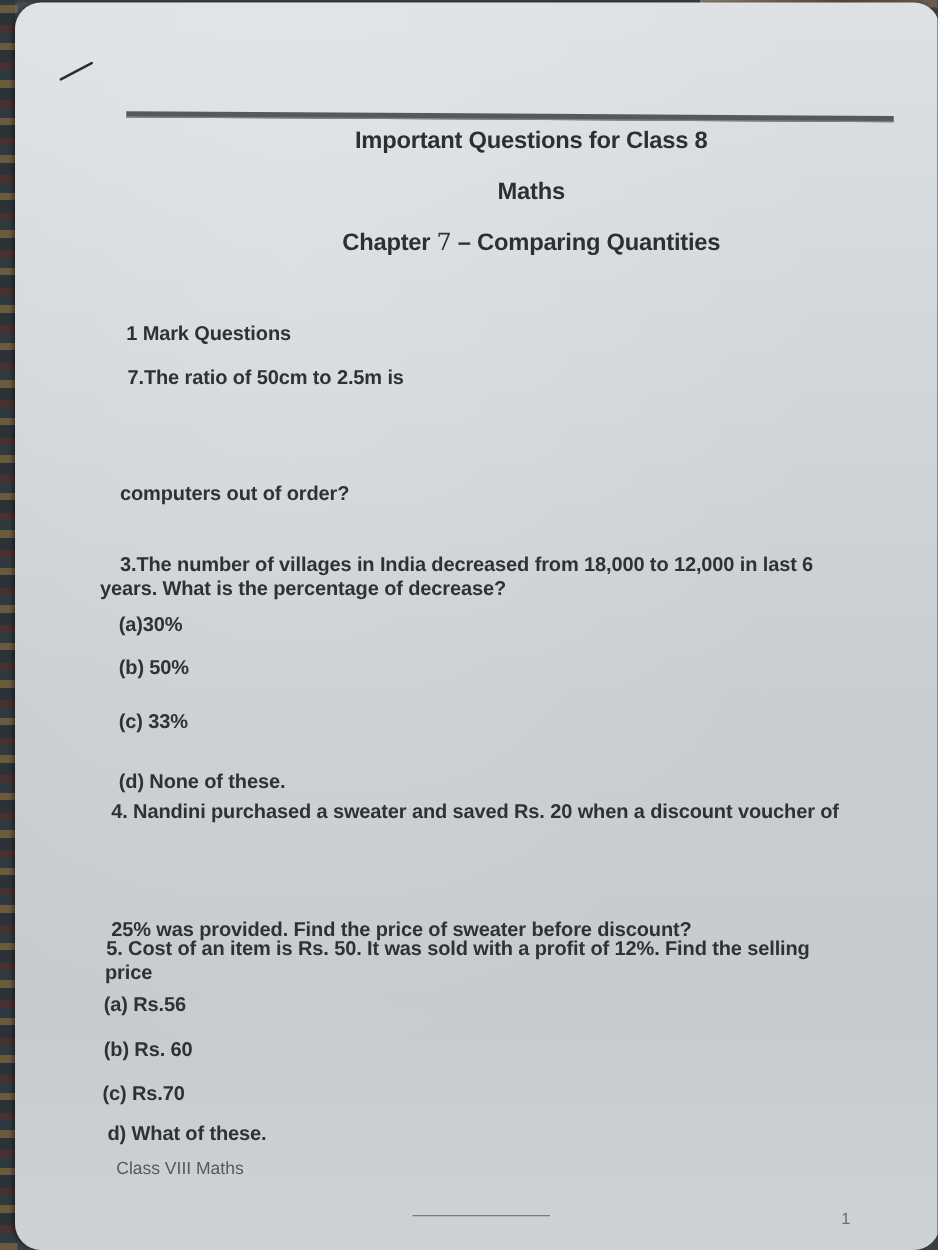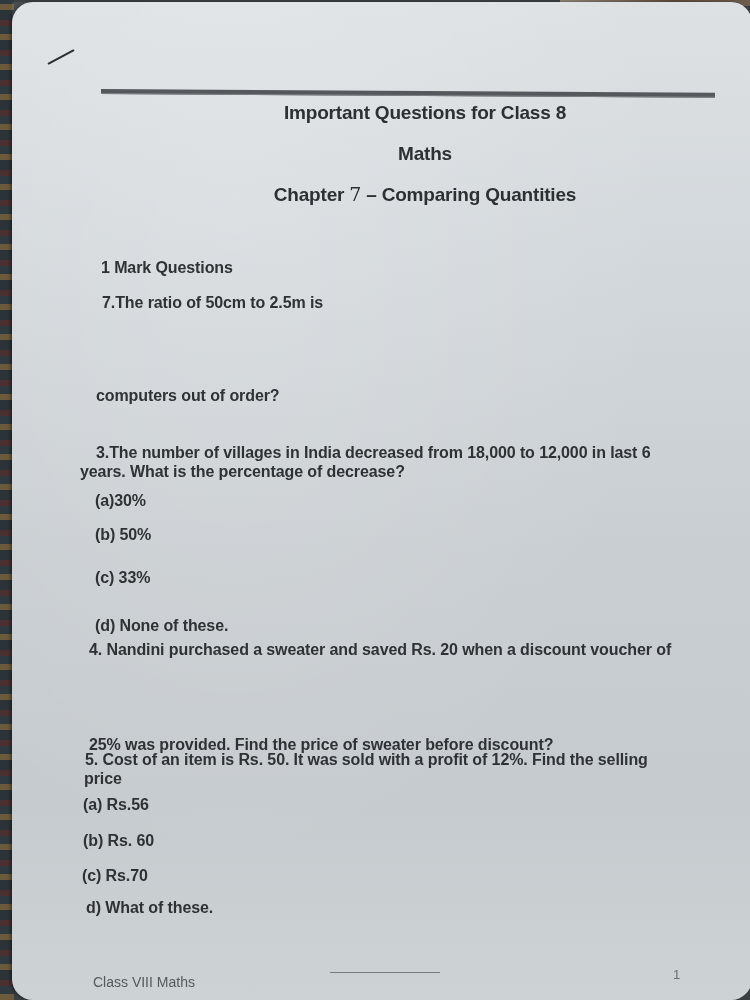--- a/index.html
+++ b/index.html
@@ -78,21 +78,21 @@
       position: absolute;
       color: #2f3235;
       font-size: 16px;
       font-weight: bold;
       white-space: nowrap;
       letter-spacing: -0.1px;
       text-align: right;
     }
     .footer-left {
       position: absolute;
-      left: 81px; top: 972px;
+      left: 81px; top: 924px;
       font-size: 14px;
       color: #55595c;
     }
     .footer-rule {
       position: absolute;
       left: 318px; top: 970px;
       width: 110px; height: 1px;
       background: #777b7e;
     }
     .footer-page {

